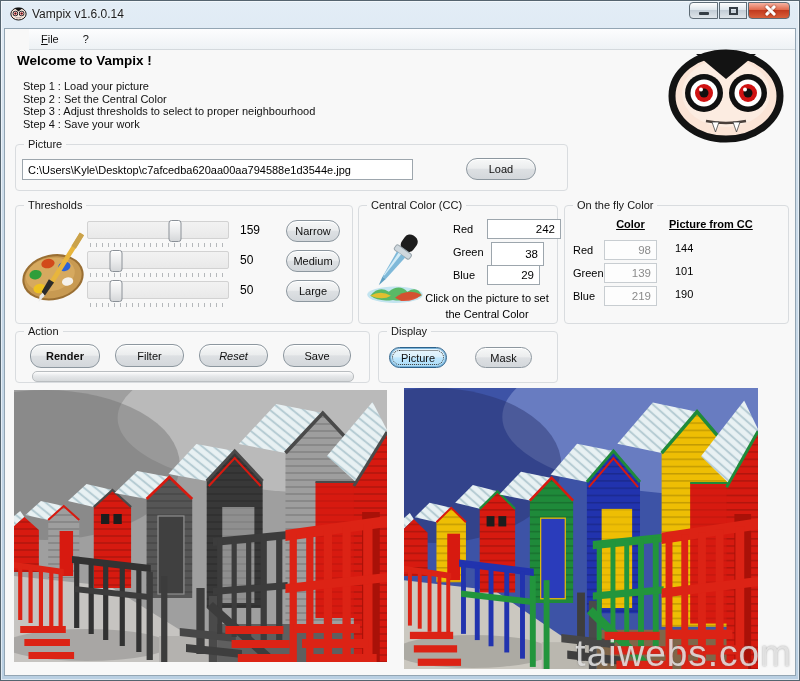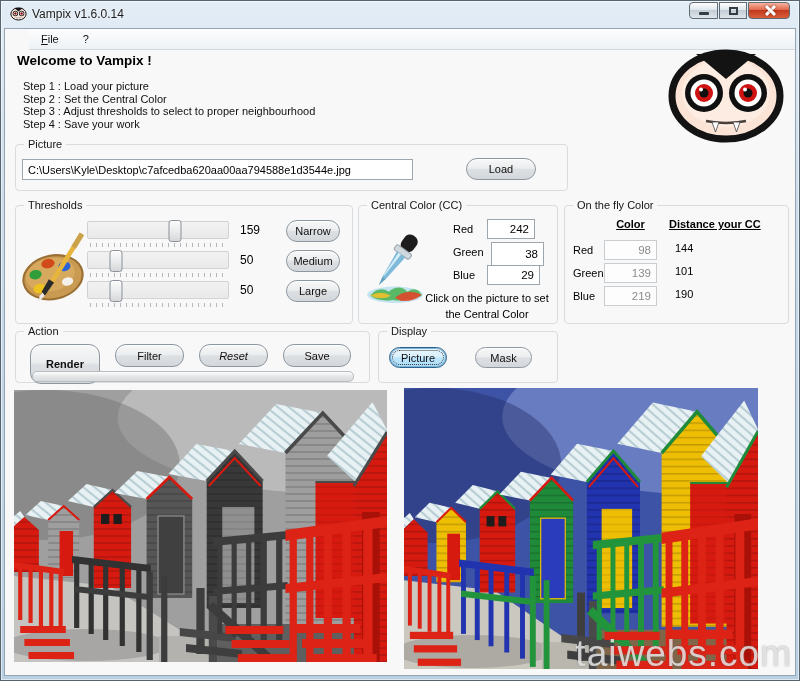--- a/index.html
+++ b/index.html
@@ -330,49 +330,49 @@
         <div class="btn" style="left:270px;top:74px;width:54px;height:22px;">Large</div>
       </div>
 
       <div class="group" style="left:353px;top:156px;width:200px;height:119px;">
         <span class="group-label">Central Color (CC)</span>
         <svg style="position:absolute;left:4px;top:26px;width:64px;height:72px;" viewBox="0 0 60 70">
             <use href="#dropper-g"></use>
           </svg>
 
         <div class="cc-label" style="left:94px;top:17px;">Red</div>
-        <input class="field num" style="left: 128px; top: 13px; width: 48px; height: 20px;" value="242">
+        <input class="field num" style="left: 128px; top: 13px; width: 74px; height: 20px;" value="242">
         <div class="cc-label" style="left:94px;top:40px;">Green</div>
         <input class="field num" style="left: 132px; top: 36px; width: 53px; height: 24px;" value="38">
         <div class="cc-label" style="left:94px;top:63px;">Blue</div>
         <input class="field num" style="left: 128px; top: 59px; width: 53px; height: 20px;" value="29">
         <div class="cc-hint" style="left:62px;top:84px;width:132px;">Click on the picture to set the Central Color</div>
       </div>
 
       <div class="group" style="left:559px;top:156px;width:225px;height:119px;">
         <span class="group-label">On the fly Color</span>
         <div class="col-header" style="left:39px;top:12px;width:53px;text-align:center;">Color</div>
-        <div class="col-header" style="left:104px;top:12px;">Distance your CC</div>
+        <div class="col-header" style="left:104px;top:12px;">Picture from CC</div>
 
         <div class="otf-label" style="left:8px;top:38px;">Red</div>
         <input class="field num disabled" disabled="" style="left: 39px; top: 34px; width: 53px; height: 20px;" value="98">
         <div class="otf-dist" style="left:110px;top:36px;">144</div>
 
         <div class="otf-label" style="left:8px;top:61px;">Green</div>
         <input class="field num disabled" disabled="" style="left: 39px; top: 57px; width: 53px; height: 20px;" value="139">
         <div class="otf-dist" style="left:110px;top:59px;">101</div>
 
         <div class="otf-label" style="left:8px;top:84px;">Blue</div>
         <input class="field num disabled" disabled="" style="left: 39px; top: 80px; width: 53px; height: 20px;" value="219">
         <div class="otf-dist" style="left:110px;top:82px;">190</div>
       </div>
 
       <div class="group" style="left:10px;top:282px;width:355px;height:52px;">
         <span class="group-label">Action</span>
-        <div class="btn bold" style="left:14px;top:12px;width:70px;height:40px;">Render</div>
+        <div class="btn bold" style="left:14px;top:12px;width:70px;height:24px;">Render</div>
         <div class="btn" style="left:99px;top:12px;width:69px;height:23px;">Filter</div>
         <div class="btn" style="left:183px;top:12px;width:69px;height:23px;font-style:italic;">Reset</div>
         <div class="btn" style="left:267px;top:12px;width:68px;height:23px;">Save</div>
         <div class="progress" style="left:16px;top:39px;width:320px;"></div>
       </div>
 
       <div class="group" style="left:373px;top:282px;width:180px;height:52px;">
         <span class="group-label">Display</span>
         <div class="btn btn-focus" style="left:10px;top:15px;width:58px;height:21px;">Picture</div>
         <div class="btn" style="left:96px;top:15px;width:57px;height:21px;">Mask</div>

